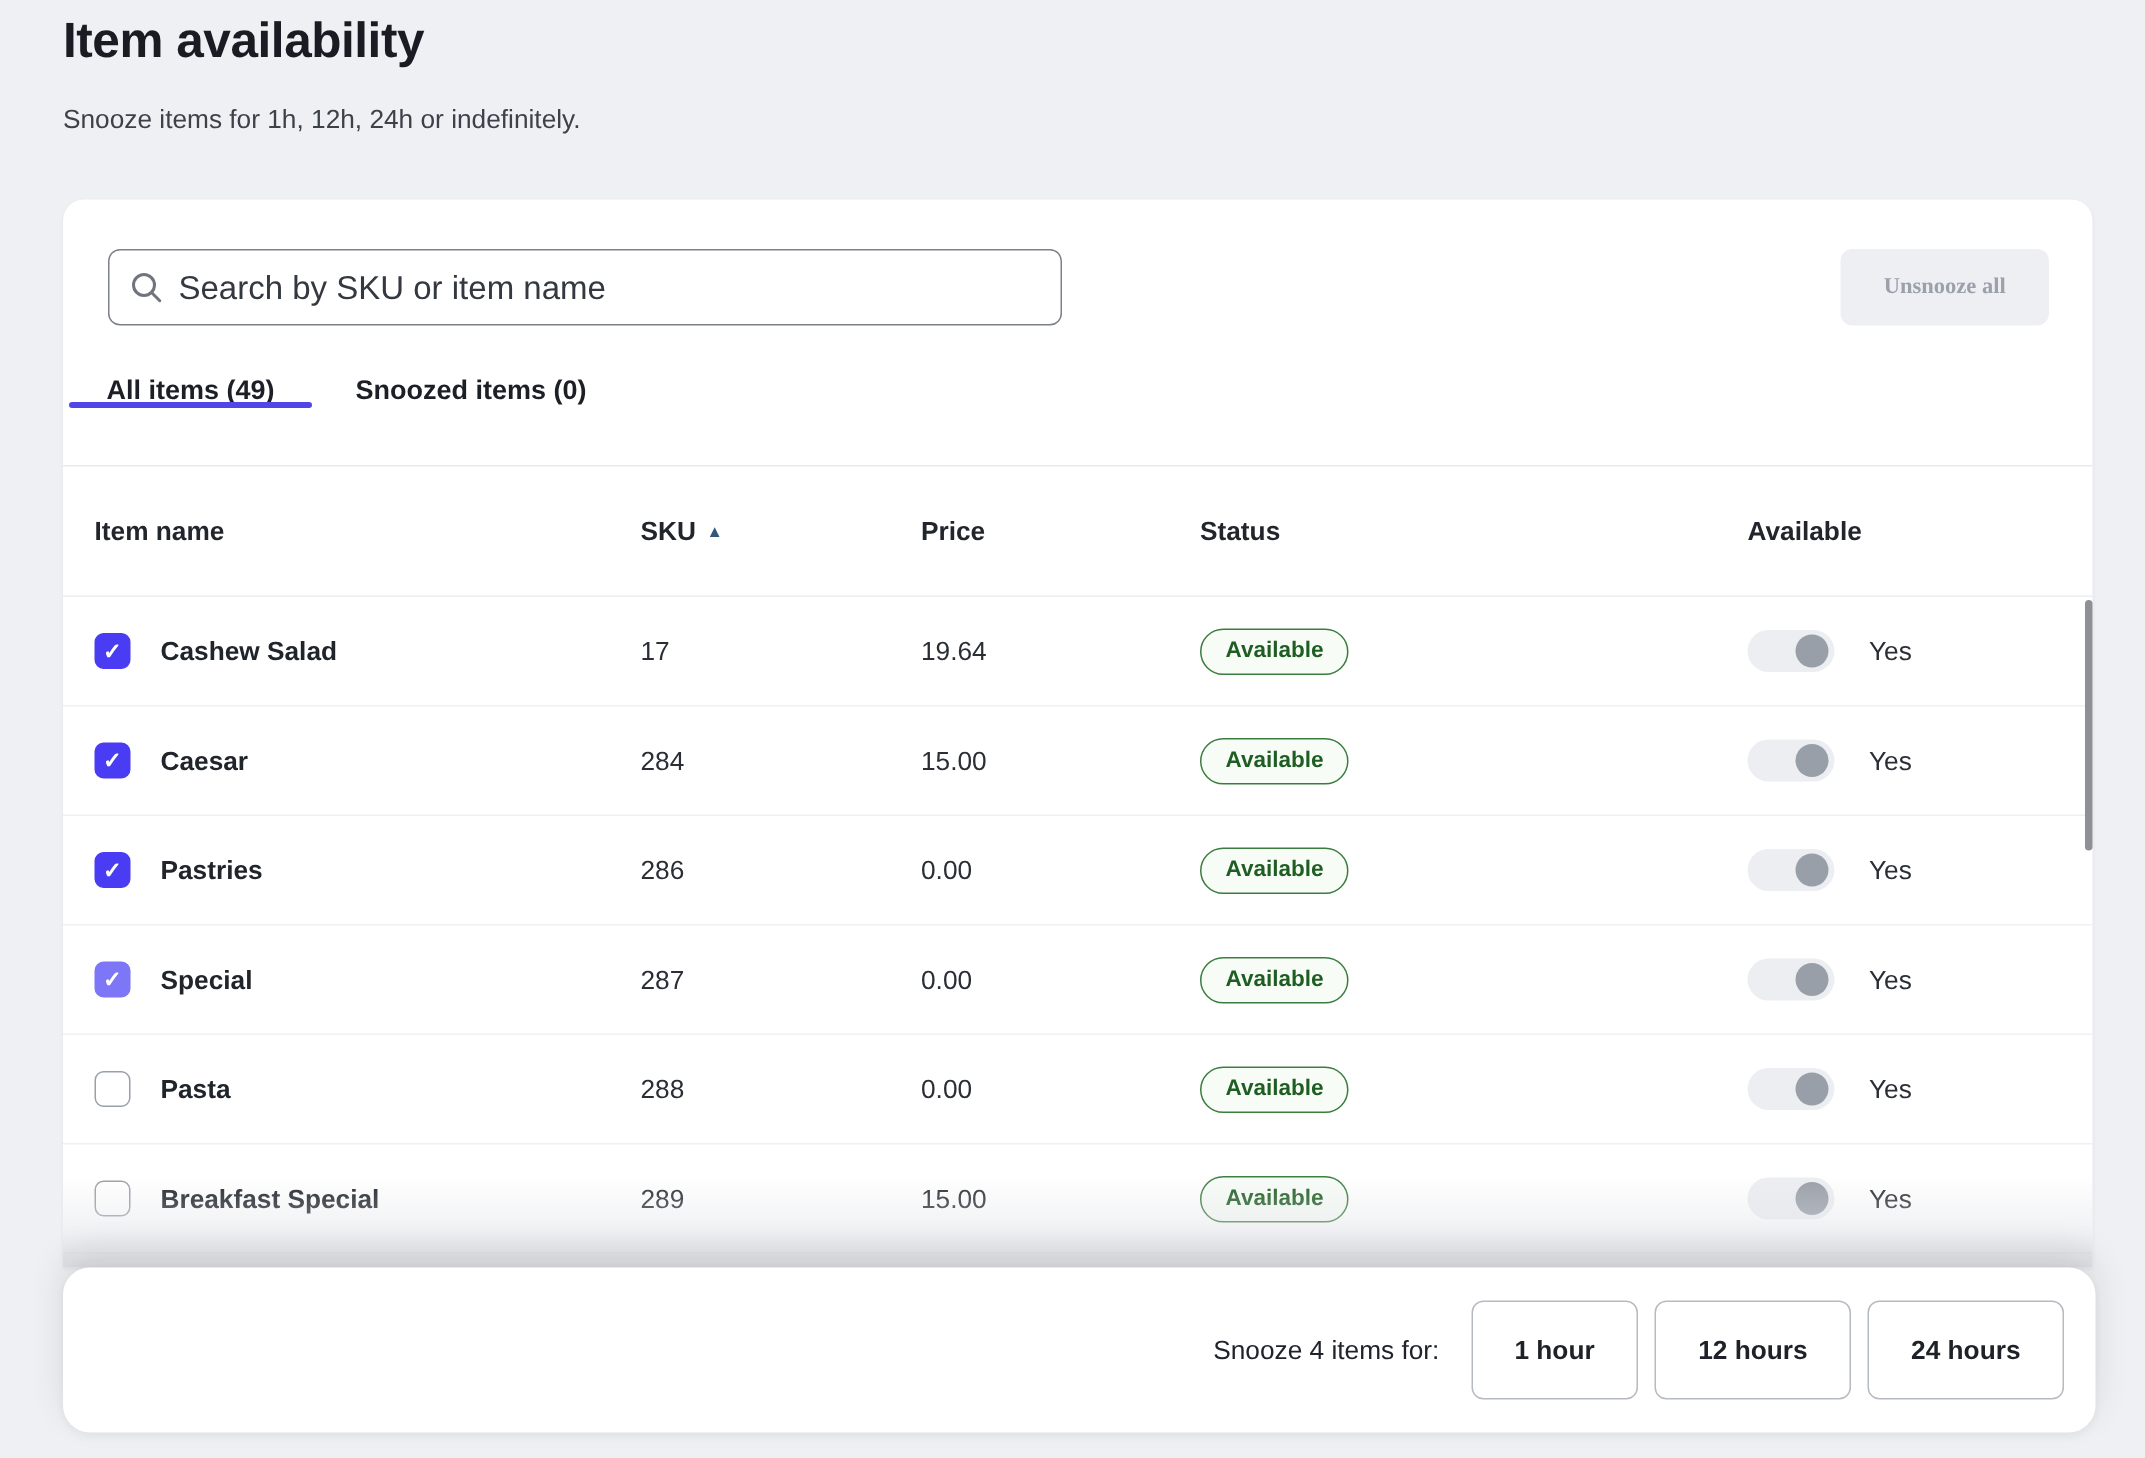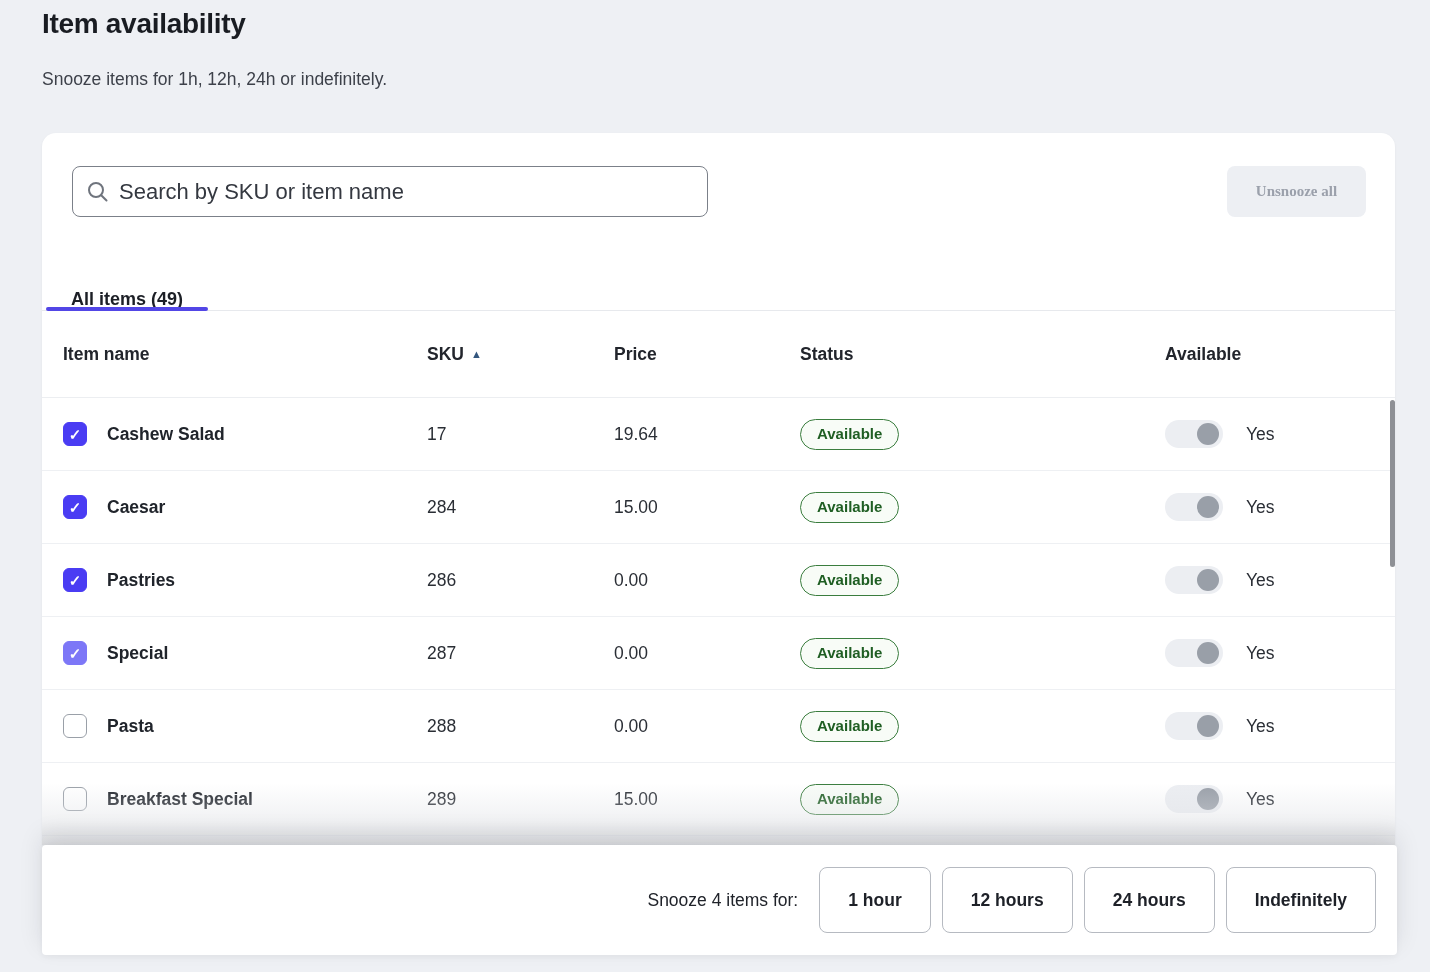--- a/index.html
+++ b/index.html
@@ -3,21 +3,21 @@
 <meta charset="utf-8">
 <style>
   * { margin:0; padding:0; box-sizing:border-box; }
   html,body { font-family:"Liberation Sans", sans-serif; }
   .page {
     position:relative; width:1430px; height:972px;
     background:#eef0f4; overflow:hidden; color:#20242b;
   }
   .page-title {
     position:absolute; left:42px; top:8px;
-    font-size:28px; font-weight:600; color:#191c22; letter-spacing:-0.3px;
+    font-size:33px; font-weight:600; color:#191c22; letter-spacing:-0.3px;
   }
   .page-subtitle {
     position:absolute; left:42px; top:69px;
     font-size:17.5px; color:#3d414a;
   }
 
   
   .main-card {
     position:absolute; left:42px; top:133px; width:1353px; height:712px;
     background:#ffffff; border-radius:14px 14px 0 0;
@@ -39,21 +39,21 @@
     position:absolute; right:29px; top:33px; height:51px; width:139px;
     background:#edeff3; color:#9ba0ab; border:none; border-radius:8px;
     font-size:15px; font-weight:700; font-family:Liberation Serif, serif;
     cursor:default;
   }
 
   
   .tabs-row {
     position:absolute; left:0; right:0; top:117px; height:61px;
     border-bottom:1px solid #e7e9ed;
-    display:flex; align-items:flex-end; padding-left:4px; gap:4px;
+    display:flex; align-items:flex-start; padding-left:4px; gap:4px;
   }
   .tab {
     position:relative; display:flex; align-items:center; padding:0 25px;
     font-size:18px; font-weight:700; color:#1c1f26; cursor:pointer;
   }
   .tab.active::after {
     content:""; position:absolute; left:0; right:0; bottom:-1px; height:4px;
     background:#5246e6; border-radius:3px;
   }
 
@@ -108,21 +108,21 @@
 
   
   .scroll-thumb {
     position:absolute; left:1390px; top:400px; width:5px; height:167px;
     background:#8e9095; border-radius:3px; cursor:grab;
   }
 
   
   .footer-card {
     position:absolute; left:42px; top:845px; width:1355px; height:110px;
-    background:#ffffff; border-radius:4px;
+    background:#ffffff; border-radius:18px;
     box-shadow:0 -10px 24px rgba(30,33,40,0.10), 0 2px 6px rgba(30,33,40,0.05);
     display:flex; align-items:center; justify-content:flex-end;
     padding-right:21px; gap:11px;
   }
   .footer-label { font-size:17.5px; color:#20232a; margin-right:10px; }
   .footer-btn {
     height:66px; padding:0 28px; background:#fff;
     border:1px solid #b6bac1; border-radius:8px;
     font-size:17.5px; font-weight:700; color:#1e2128;
     font-family:"Liberation Sans", sans-serif; cursor:pointer;
@@ -143,20 +143,21 @@
         <circle cx="9" cy="9" r="7" fill="none" stroke="#6f747d" stroke-width="2"></circle>
         <line x1="14.2" y1="14.2" x2="19.5" y2="19.5" stroke="#6f747d" stroke-width="2" stroke-linecap="round"></line>
       </svg>
       <input type="text" placeholder="Search by SKU or item name" style="">
     </div>
 
     <button class="unsnooze-btn">Unsnooze all</button>
 
     <div class="tabs-row">
       <div class="tab active">All items (49)</div>
+      <div class="tab">Snoozed items (0)</div>
     </div>
 
     <div class="thead">
       <div>Item name</div>
       <div>
         <span>SKU</span><span class="sort-arrow">▲</span>
       </div>
       <div>Price</div>
       <div>Status</div>
       <div>Available</div>
@@ -273,16 +274,15 @@
     <div class="fade-overlay"></div>
   </div>
 
   <div class="scroll-thumb"></div>
 
   <div class="footer-card">
     <span class="footer-label">Snooze 4 items for:</span>
     <button class="footer-btn">1 hour</button>
     <button class="footer-btn">12 hours</button>
     <button class="footer-btn">24 hours</button>
-    <button class="footer-btn">Indefinitely</button>
   </div>
 
 </div>
 
 </body></html>

